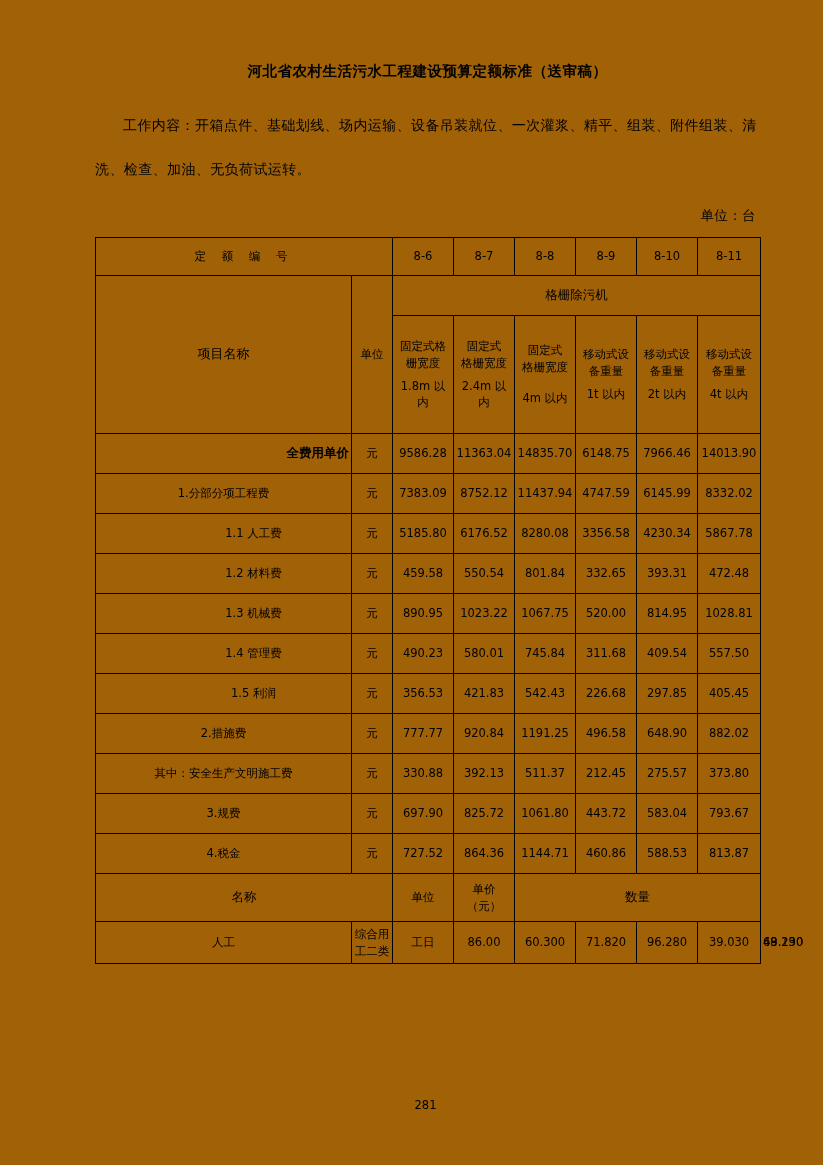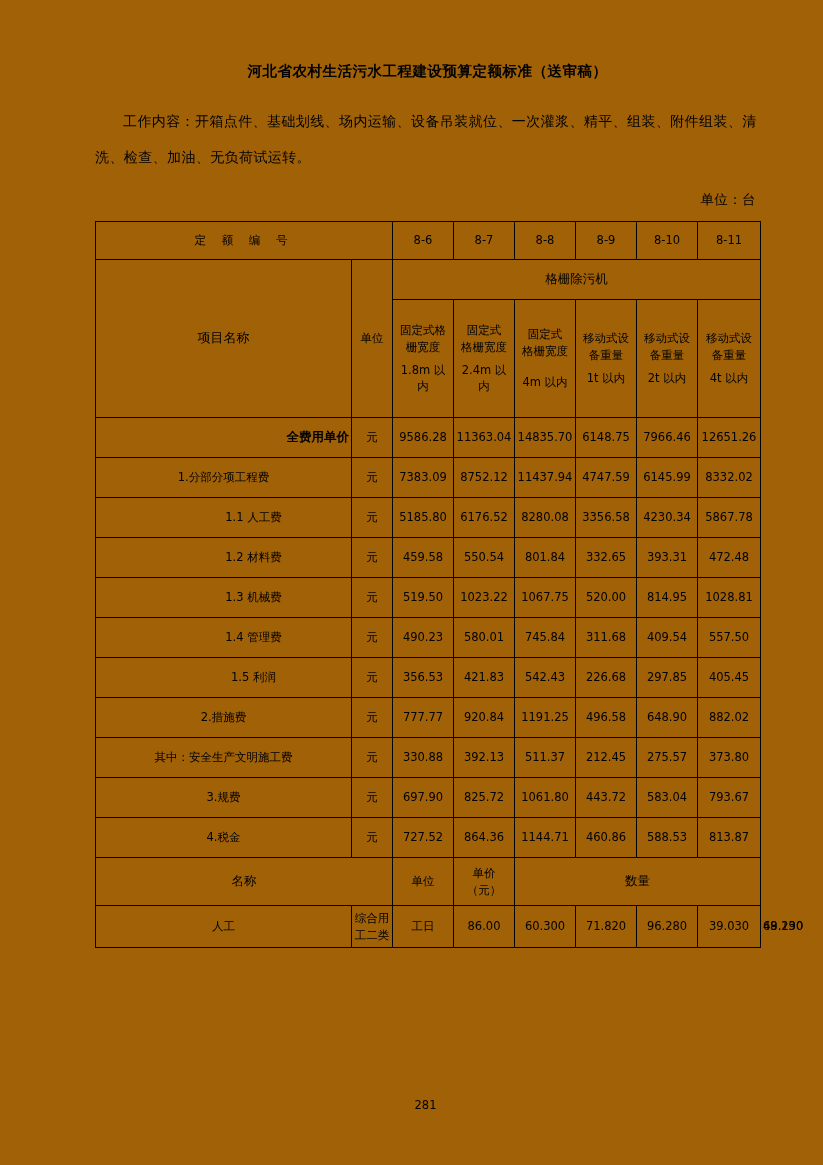--- a/index.html
+++ b/index.html
@@ -26,21 +26,21 @@
   }
   .doc-title {
     text-align: center;
     font-size: 14.5px;
     font-weight: bold;
     margin-top: 62px;
     letter-spacing: 0.5px;
   }
   .para {
     font-size: 14px;
-    line-height: 36px;
+    line-height: 44px;
     margin-top: 22px;
     text-indent: 28px;
     letter-spacing: 0.4px;
   }
   .unit-line {
     text-align: right;
     font-size: 13.5px;
     margin-top: 16px;
     padding-right: 4px;
     letter-spacing: 0.4px;
@@ -169,21 +169,21 @@
         </tr>
 
         <tr class="row-h">
           <td class="cellname center-bold">全费用单价</td>
           <td>元</td>
           <td>9586.28</td>
           <td>11363.04</td>
           <td>14835.70</td>
           <td>6148.75</td>
           <td>7966.46</td>
-          <td>12651.26</td>
+          <td>14013.90</td>
         </tr>
 
         <tr class="row-h">
           <td class="cellname">1.分部分项工程费</td>
           <td>元</td>
           <td>7383.09</td>
           <td>8752.12</td>
           <td>11437.94</td>
           <td>4747.59</td>
           <td>6145.99</td>
@@ -208,21 +208,21 @@
           <td>550.54</td>
           <td>801.84</td>
           <td>332.65</td>
           <td>393.31</td>
           <td>472.48</td>
         </tr>
 
         <tr class="row-h">
           <td class="cellname ind1">1.3 机械费</td>
           <td>元</td>
-          <td>519.50</td>
+          <td>890.95</td>
           <td>1023.22</td>
           <td>1067.75</td>
           <td>520.00</td>
           <td>814.95</td>
           <td>1028.81</td>
         </tr>
 
         <tr class="row-h">
           <td class="cellname ind1">1.4 管理费</td>
           <td>元</td>

